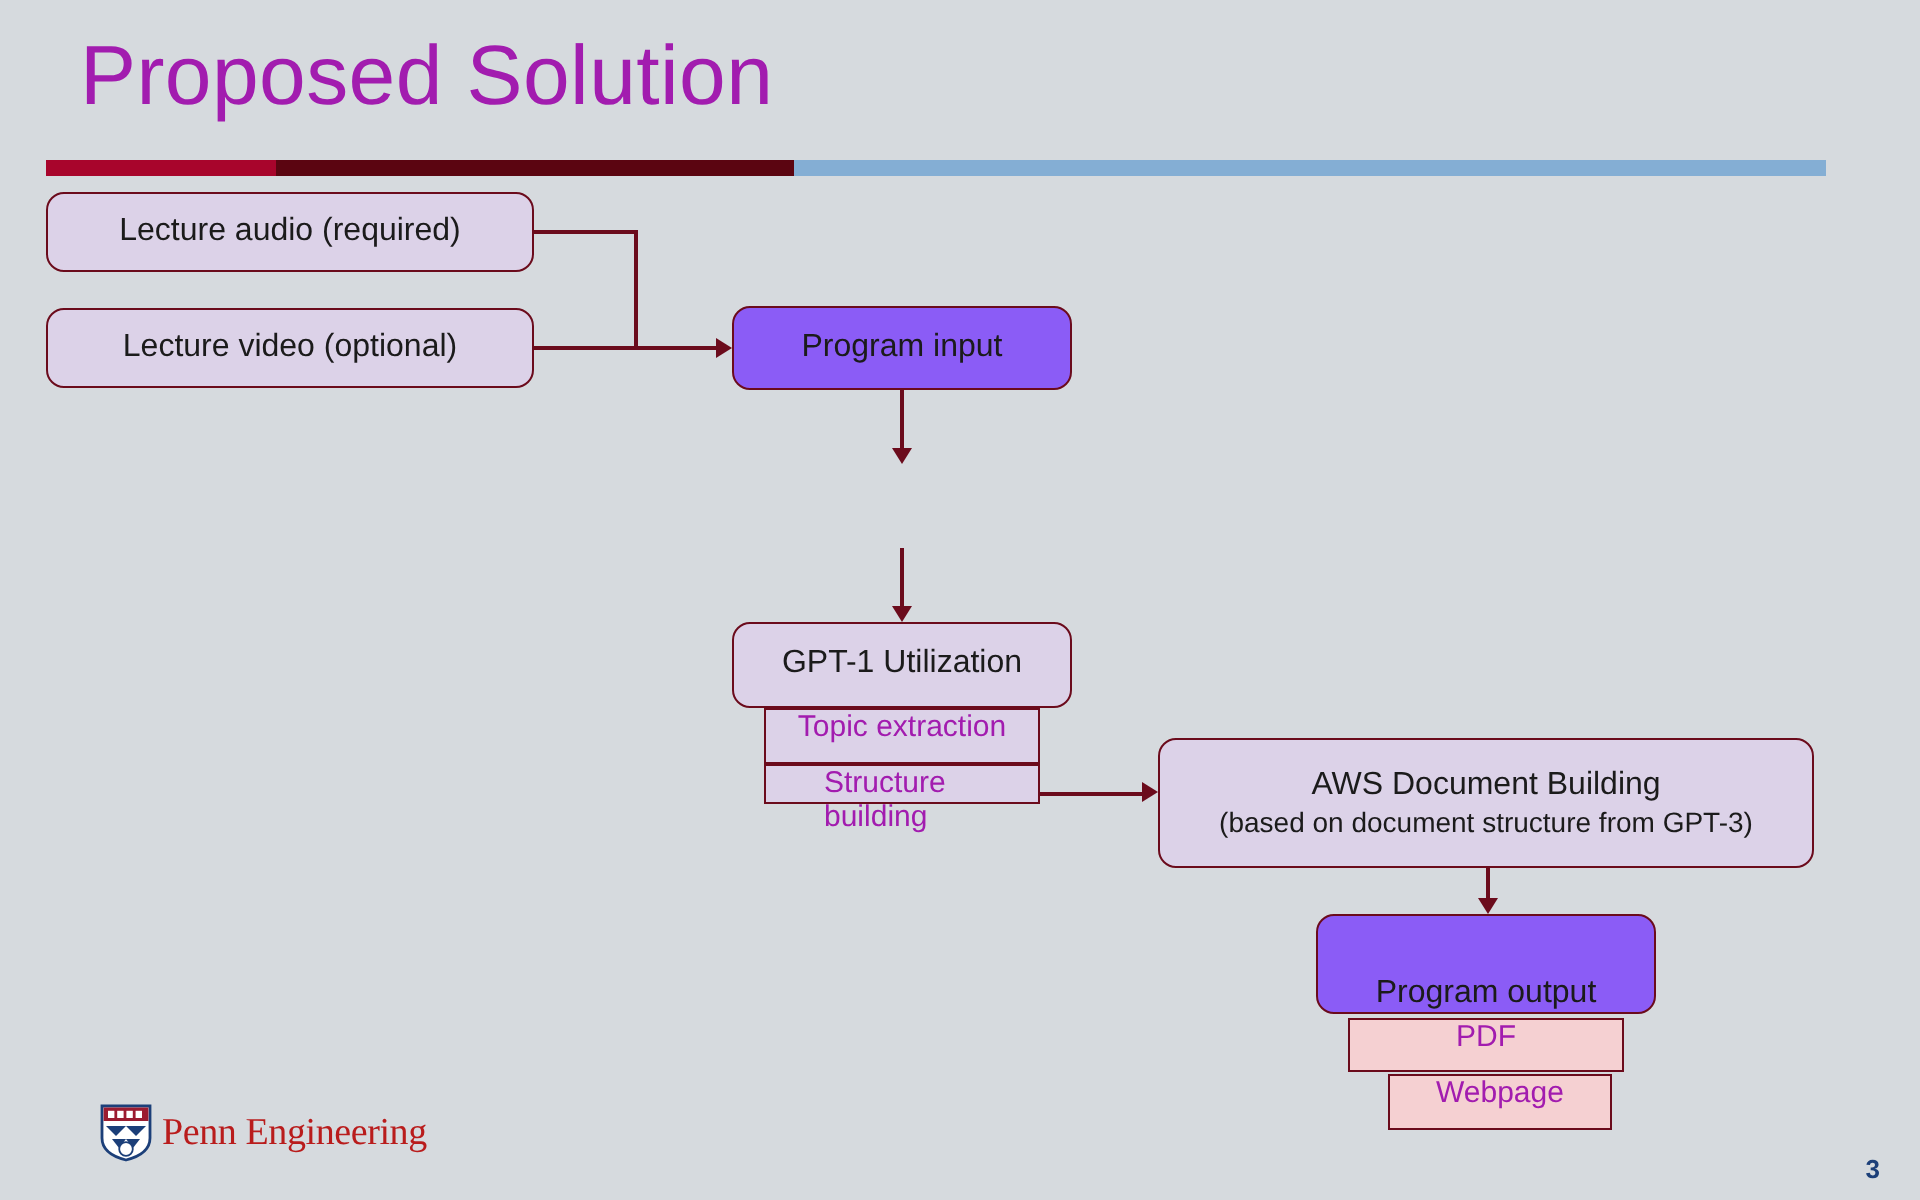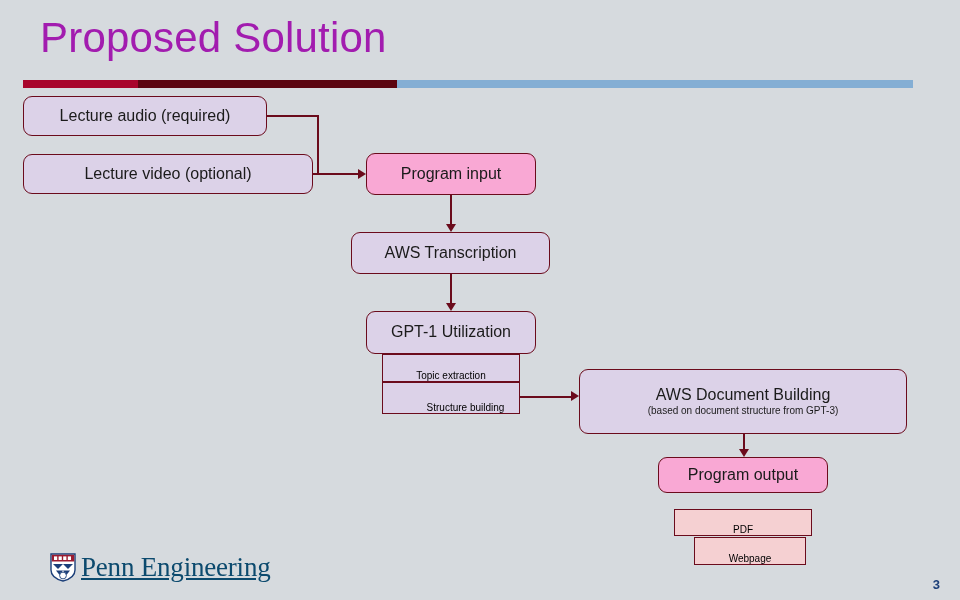--- a/index.html
+++ b/index.html
@@ -68,52 +68,52 @@
     color: #1b1b1b;
     line-height: 1.15;
   }
   .node.rounded {
     border-radius: 9px;
   }
   .node.lavender {
     background: #dcd2e8;
   }
   .node.pink {
-    background: #f9a8d4;
+    background: #8b5cf6;
   }
   .node .node-title {
     font-size: 16px;
   }
   .node .node-sub {
-    font-size: 10px;
+    font-size: 14px;
     margin-top: 1px;
   }
   .subnode {
     position: absolute;
     box-sizing: border-box;
     border: 1.4px solid #6b0b1c;
     display: flex;
-    align-items: flex-end;
+    align-items: flex-start;
     justify-content: center;
-    font-size: 10px;
-    color: #000000;
+    font-size: 15px;
+    color: #a21caf;
   }
   .subnode.lavender { background: #dcd2e8; }
   .subnode.pink { background: #f5d0d2; margin-top: 10px; }
 
   
   #node-lecture-audio  { left: 23px;  top: 96px;  width: 244px; height: 40px; }
-  #node-lecture-video  { left: 23px;  top: 154px; width: 290px; height: 40px; }
+  #node-lecture-video  { left: 23px;  top: 154px; width: 244px; height: 40px; }
   #node-program-input  { left: 366px; top: 153px; width: 170px; height: 42px; }
   #node-aws-transcription { left: 351px; top: 232px; width: 199px; height: 42px; }
   #node-gpt3           { left: 366px; top: 311px; width: 170px; height: 43px; }
   #subnode-topic       { left: 382px; top: 354px; width: 138px; height: 28px; }
-  #subnode-structure   { left: 382px; top: 382px; width: 138px; height: 32px; padding-left: 29px; }
+  #subnode-structure   { left: 382px; top: 382px; width: 138px; height: 20px; padding-left: 29px; }
   #node-aws-document   { left: 579px; top: 369px; width: 328px; height: 65px; }
-  #node-program-output { left: 658px; top: 457px; width: 170px; height: 36px; }
+  #node-program-output { left: 658px; top: 457px; width: 170px; height: 50px; justify-content: flex-end; }
   #subnode-pdf         { left: 674px; top: 499px; width: 138px; height: 27px; }
   #subnode-webpage     { left: 694px; top: 527px; width: 112px; height: 28px; }
 
   
   .conn {
     position: absolute;
     background: #6b0b1c;
   }
   .conn-h { height: 1.6px; }
   .conn-v { width: 1.6px; }
@@ -161,25 +161,24 @@
     align-items: center;
   }
   #penn-shield-icon {
     width: 26px;
     height: 29px;
     margin-right: 5px;
     flex: 0 0 auto;
   }
   #penn-wordmark {
     font-family: "Liberation Serif", serif;
-    font-size: 27px;
-    color: #0c4a6e;
+    font-size: 19px;
+    color: #b91c1c;
     letter-spacing: -0.2px;
     white-space: nowrap;
-    text-decoration: underline;
   }
   #page-number {
     position: absolute;
     right: 20px;
     bottom: 8px;
     font-size: 13px;
     color: #1c3f79;
     font-weight: bold;
   }
 </style>
@@ -216,23 +215,20 @@
   </div>
 
   <div class="node rounded lavender" id="node-lecture-video">
     <span class="node-title">Lecture video (optional)</span>
   </div>
 
   <div class="node rounded pink" id="node-program-input">
     <span class="node-title">Program input</span>
   </div>
 
-  <div class="node rounded lavender" id="node-aws-transcription">
-    <span class="node-title">AWS Transcription</span>
-  </div>
 
   <div class="node rounded lavender" id="node-gpt3">
     <span class="node-title">GPT-1 Utilization</span>
   </div>
 
   <div class="subnode lavender" id="subnode-topic">
     <span>Topic extraction</span>
   </div>
 
   <div class="subnode lavender" id="subnode-structure">

